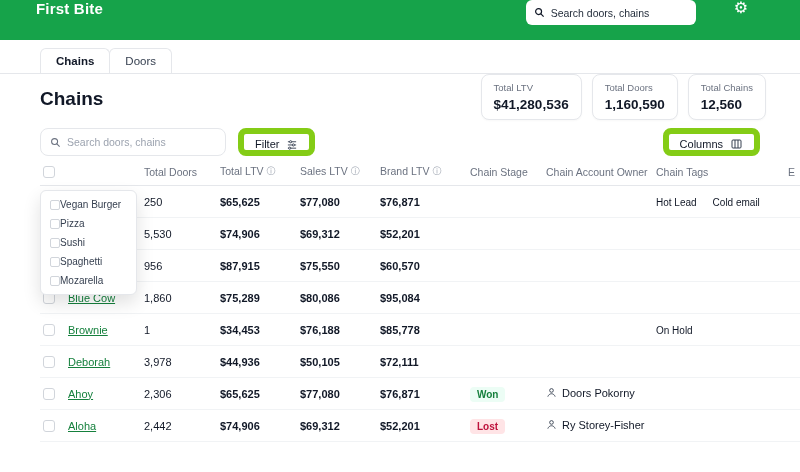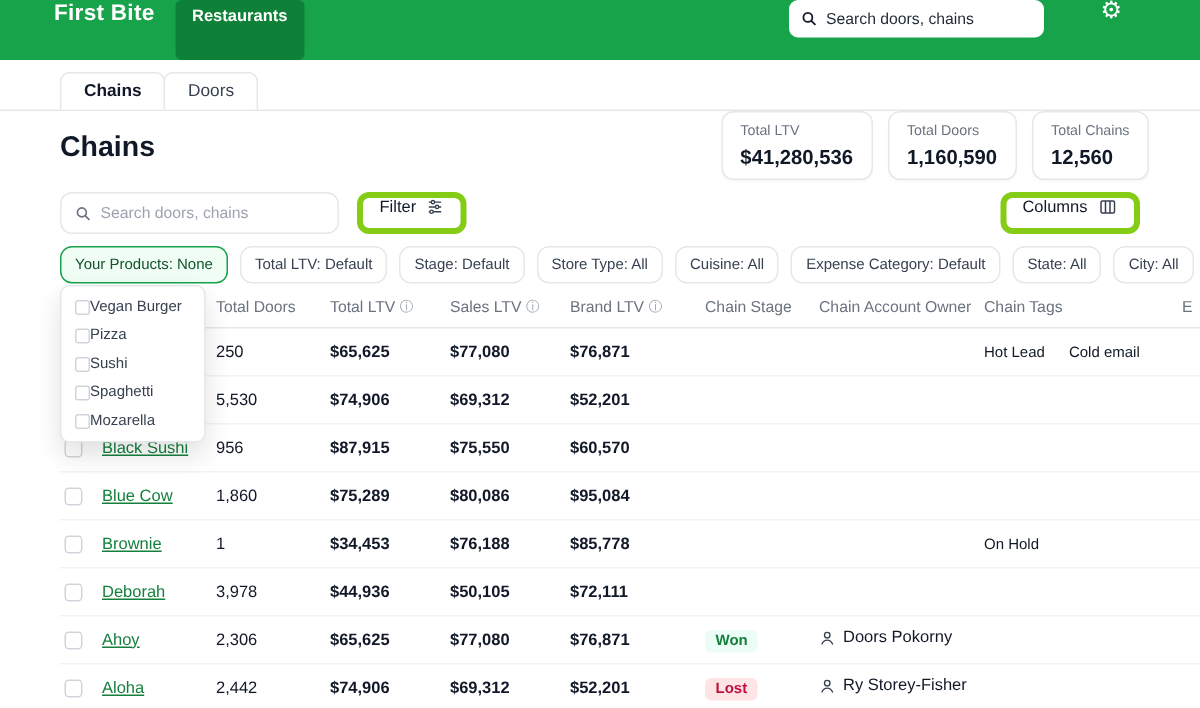--- a/index.html
+++ b/index.html
@@ -35,22 +35,22 @@
   .stat-label{font-size:9.5px;color:#6b7280;margin-bottom:4px;white-space:nowrap}
   .stat-value{font-size:13.5px;font-weight:700;color:#111827;white-space:nowrap}
 
   
   .toolbar{display:flex;align-items:center;margin:18px 40px 0}
   .tsearch{width:186px;height:28px;border:1px solid #e5e7eb;border-radius:8px;display:flex;
     align-items:center;gap:6px;padding:0 9px;background:#fff}
   .tsearch input{border:none;outline:none;font-size:10.5px;width:100%;
     font-family:"Liberation Sans",sans-serif}
   .tsearch input::placeholder{color:#9ca3af}
-  .btn{height:28px;border:4px solid #84cc16;border-radius:8px;background:#fff;font-size:11px;
-    color:#111827;display:flex;align-items:flex-start;gap:7px;padding:0 11px;cursor:pointer;
+  .btn{height:28px;border:6px solid #84cc16;border-radius:8px;background:#fff;font-size:11px;
+    color:#111827;display:flex;align-items:flex-end;gap:7px;padding:0 11px;cursor:pointer;
     font-family:"Liberation Sans",sans-serif}
   .filter-btn{margin-left:12px}
   .columns-btn{margin-left:auto}
 
   
   .chips{display:flex;gap:8px;margin:8px 40px 0;white-space:nowrap}
   .chip{font-size:10px;color:#374151;border:1px solid #e5e7eb;border-radius:8px;
     padding:6px 9px;background:#fff;cursor:pointer}
   .chip.active{border-color:var(--brand-green,#16a34a);background:var(--chip-bg,#f0fdf4);color:#14532d}
 
@@ -83,21 +83,20 @@
 
   .ico{flex:none;display:inline-flex;align-items:center}
 </style>
 </head>
 <body>
 
 <div class="app">
 
   <div class="header">
     <span class="brand">First Bite</span>
-    <span class="nav-badge">Restaurants</span>
     <div class="hsearch">
       <span class="ico">
         <svg width="11" height="11" viewBox="0 0 24 24" fill="none" stroke="#111827" stroke-width="2.6">
             <circle cx="10" cy="10" r="6.5"></circle>
             <line x1="15" y1="15" x2="21" y2="21"></line>
           </svg>
       </span>
       <input placeholder="Search doors, chains" style="">
     </div>
     <span class="gear">⚙</span>
@@ -152,30 +151,20 @@
       <span class="ico">
         <svg width="13" height="12" viewBox="0 0 24 24" fill="none" stroke="#374151" stroke-width="2">
             <rect x="3" y="4" width="18" height="16" rx="2"></rect>
             <line x1="9" y1="4" x2="9" y2="20"></line>
             <line x1="15" y1="4" x2="15" y2="20"></line>
           </svg>
       </span>
     </button>
   </div>
 
-  <div class="chips">
-      <div class="chip active">Your Products: None</div>
-      <div class="chip">Total LTV: Default</div>
-      <div class="chip">Stage: Default</div>
-      <div class="chip">Store Type: All</div>
-      <div class="chip">Cuisine: All</div>
-      <div class="chip">Expense Category: Default</div>
-      <div class="chip">State: All</div>
-      <div class="chip">City: All</div>
-    </div>
 
   <div class="table-wrap">
     <table>
       <colgroup>
         <col style="width:28px">
           <col style="width:76px">
           <col style="width:76px">
         <col style="width:80px">
           <col style="width:80px">
           <col style="width:90px">

